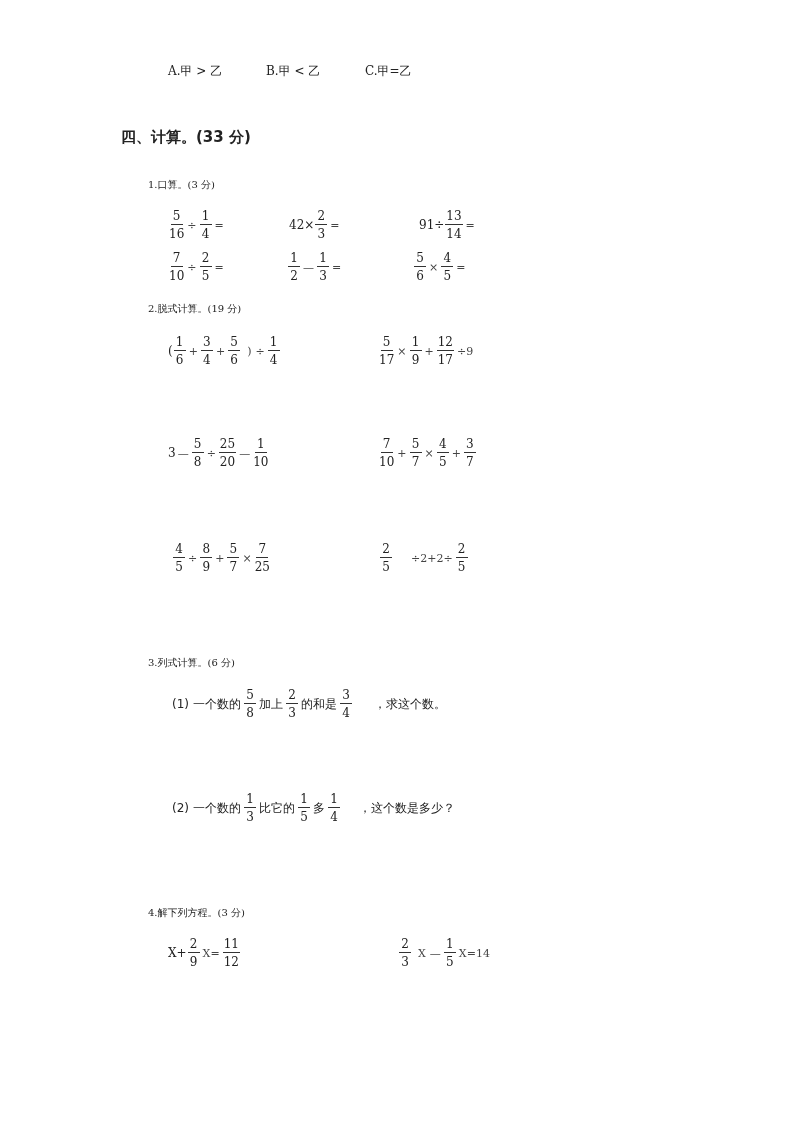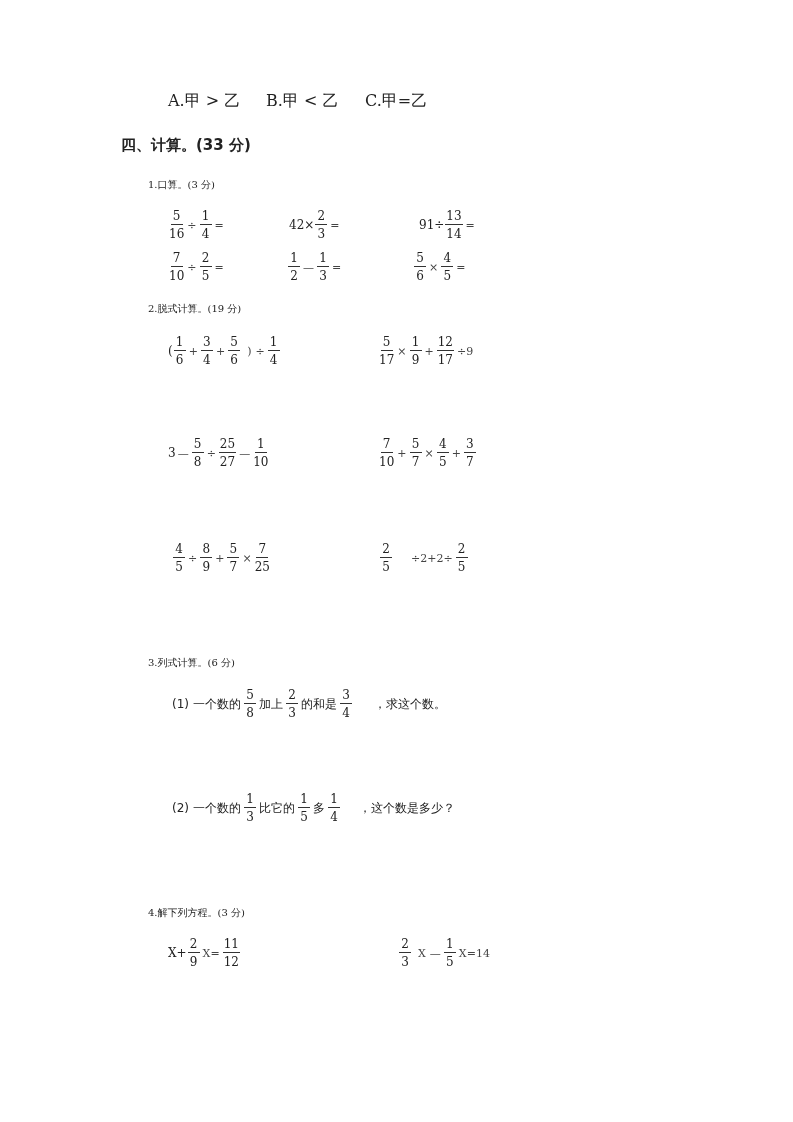--- a/index.html
+++ b/index.html
@@ -1,20 +1,20 @@
 <!DOCTYPE html>
 <html><head>
   <meta charset="utf-8">
   <style>
     html, body { margin: 0; padding: 0; background: #ffffff; }
     body { width: 793px; height: 1122px; position: relative; overflow: hidden;
            font-family: "DejaVu Serif", "Liberation Serif", serif; color: #222; }
     .abs { position: absolute; white-space: nowrap; }
-    .opt { font-size: 16px; top: 63px; margin-top: 28px; }
-    .title { font-family: "DejaVu Sans", "Liberation Sans", sans-serif; font-weight: bold; font-size: 15px; top: 136px; left: 121px; }
+    .opt { font-size: 12px; top: 63px; }
+    .title { font-family: "DejaVu Sans", "Liberation Sans", sans-serif; font-weight: bold; font-size: 15px; top: 128px; left: 121px; }
     .sub { font-size: 10px; }
     .expr { font-size: 12px; display: flex; align-items: center; }
     .frac { display: inline-flex; flex-direction: column; align-items: center; vertical-align: middle; line-height: 1; margin: 0 1px; }
     .frac .num { padding: 0 1px 2px; border-bottom: 1px solid #333; min-width: 10px; text-align: center; }
     .frac .den { padding-top: 3px; }
     .op { margin: 0 2px; font-size: 11px; color: #444; }
     .word { font-family: "DejaVu Sans", "Liberation Sans", sans-serif; font-size: 12px; margin: 0 2px; }
   </style>
 </head>
 <body>
@@ -138,21 +138,21 @@
 <div class="abs expr" style="left:168px; top:438px">
   <span>3</span>
   <span class="op">—</span>
   <span class="frac">
       <span class="num">5</span>
       <span class="den">8</span>
     </span>
   <span class="op">÷</span>
   <span class="frac">
       <span class="num">25</span>
-      <span class="den">27</span>
+      <span class="den">20</span>
     </span>
   <span class="op">—</span>
   <span class="frac">
       <span class="num">1</span>
       <span class="den">10</span>
     </span>
 </div>
 <div class="abs expr" style="left:378px; top:438px">
   <span class="frac">
       <span class="num">7</span>

